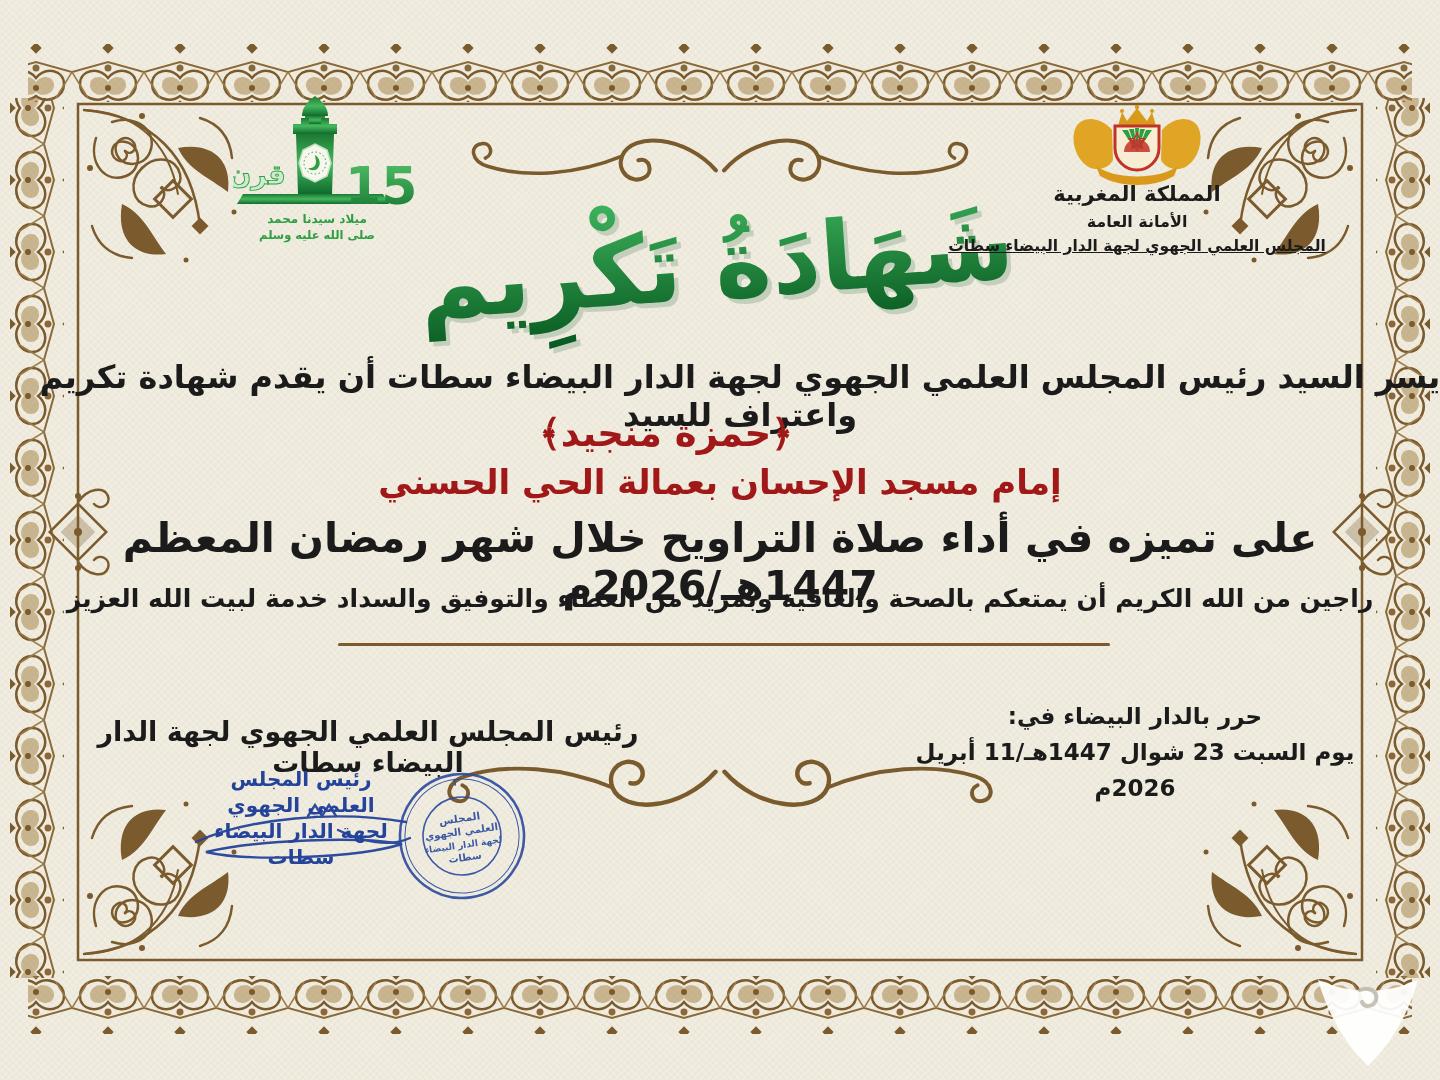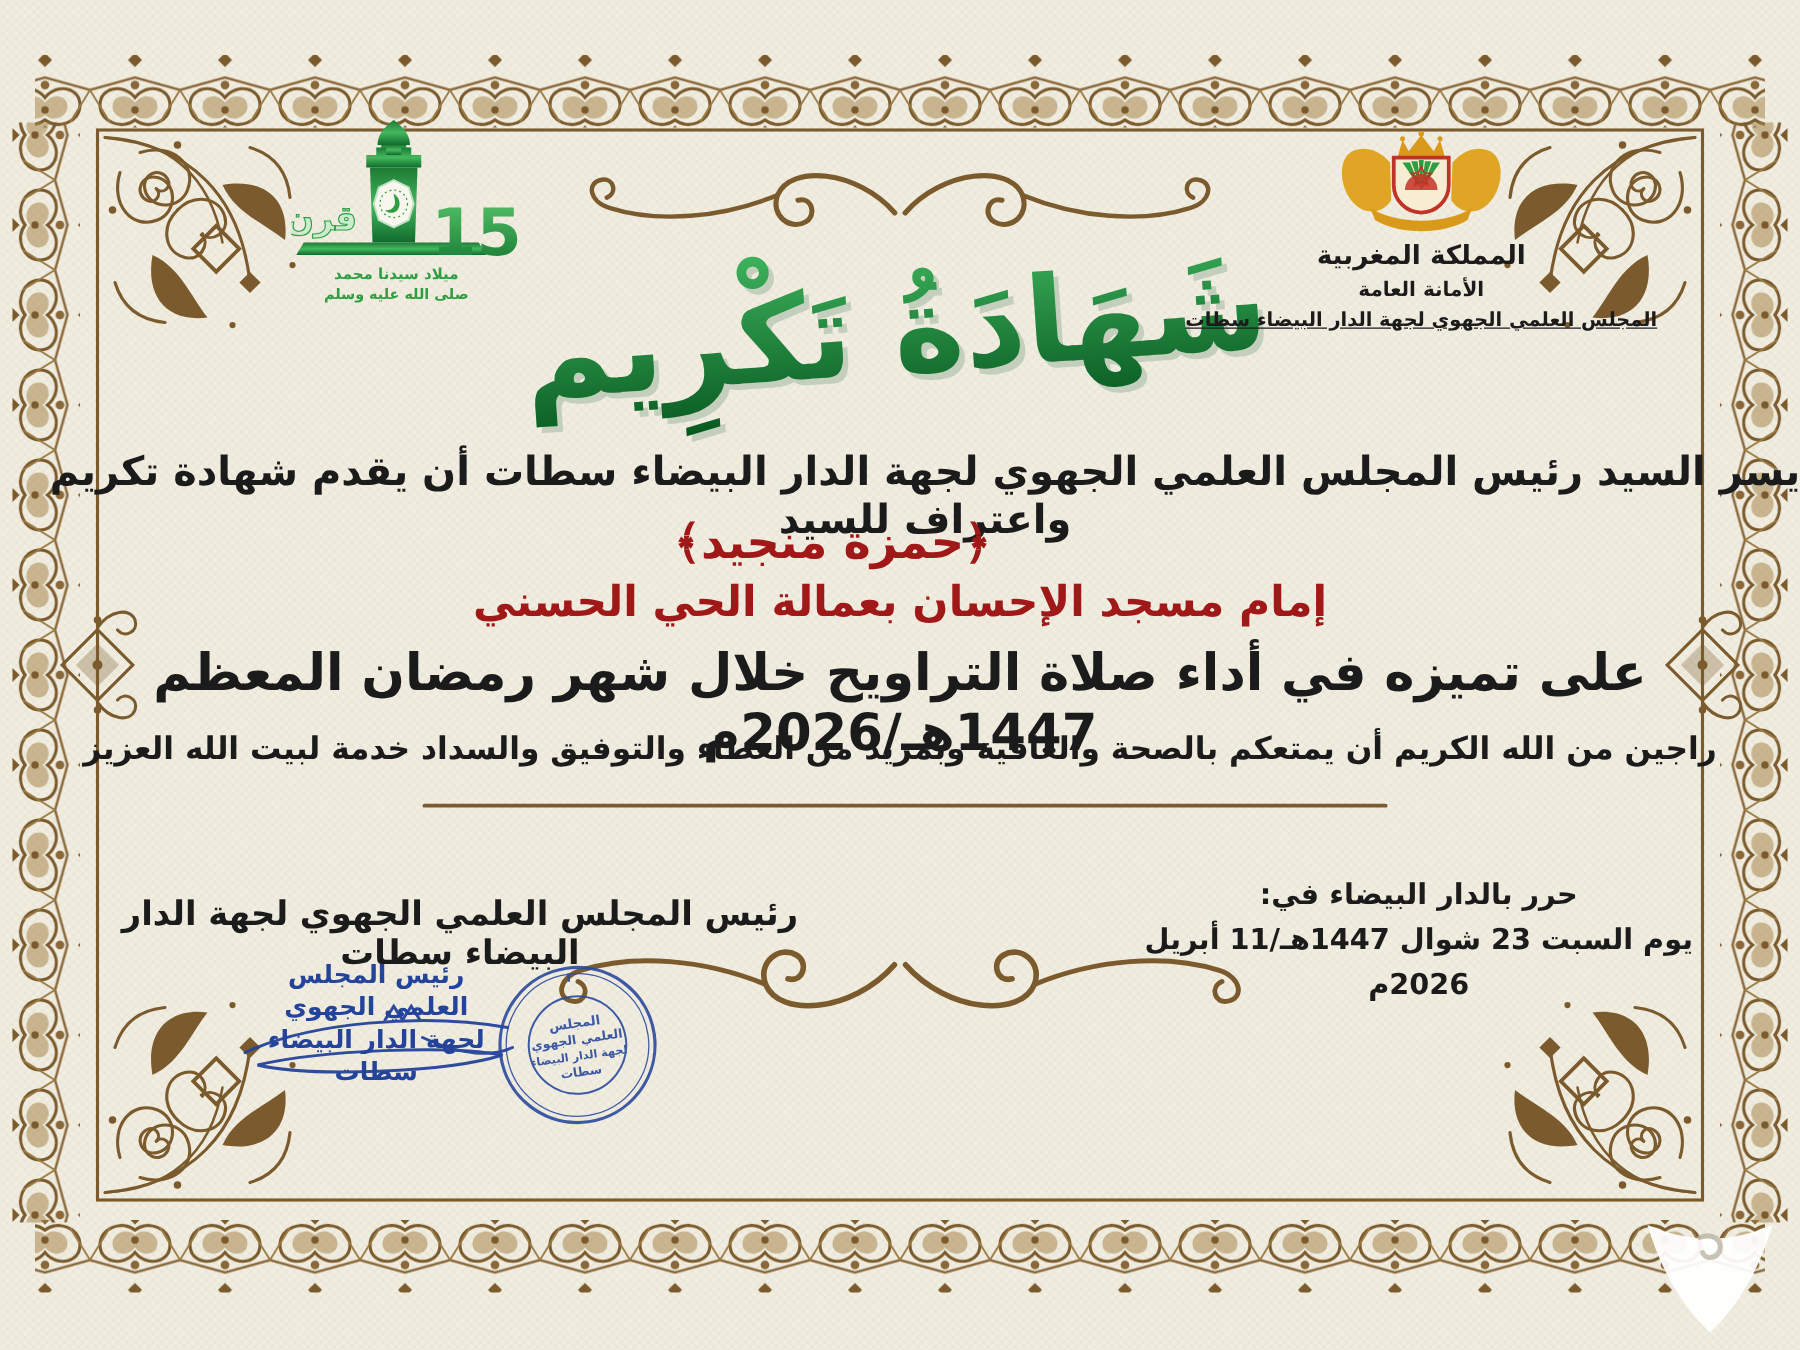--- a/index.html
+++ b/index.html
@@ -19,21 +19,21 @@
   .line-intro{left:0;top:358px;width:1440px;font-size:32px;font-weight:600;letter-spacing:-.5px;padding-left:20px;}
   .line-honoree{left:0;top:412px;width:1332px;font-size:37px;font-weight:700;}
   .line-role{left:0;top:462px;width:1440px;font-size:34px;font-weight:700;}
   .line-achv{left:0;top:514px;width:1440px;font-size:41px;font-weight:700;}
   .line-prayer{left:0;top:584px;width:1440px;font-size:25px;font-weight:600;}
   .divider{left:338px;top:643px;width:772px;height:3px;background:#7a5a2e;border-radius:2px;}
   .foot-left{left:88px;top:716px;width:560px;font-size:27px;font-weight:700;}
   .foot-right{left:880px;top:698px;width:510px;font-size:23px;font-weight:700;line-height:36px;}
   .sig-title{left:196px;top:766px;width:210px;font-size:20px;font-weight:700;line-height:26px;}
   .sig-name{left:188px;top:850px;width:230px;font-size:29px;font-weight:700;letter-spacing:1px;}
-  .kingdom-text{left:948px;top:194px;width:378px;line-height:1;}
+  .kingdom-text{left:948px;top:184px;width:378px;line-height:1;}
   .kingdom-text .l1{font-size:21px;font-weight:700;margin-bottom:9px;}
   .kingdom-text .l2{font-size:17px;font-weight:700;margin-bottom:8px;}
   .kingdom-text .l3{font-size:16px;font-weight:700;margin-bottom:9px;}
   .kingdom-text .l4{font-size:15.5px;font-weight:700;text-decoration:underline;}
   .stamp-wrap{left:396px;top:770px;width:132px;height:132px;transform:rotate(-8deg);opacity:.9;}
 </style>
 </head>
 <body>
 
 <div class="stage">

